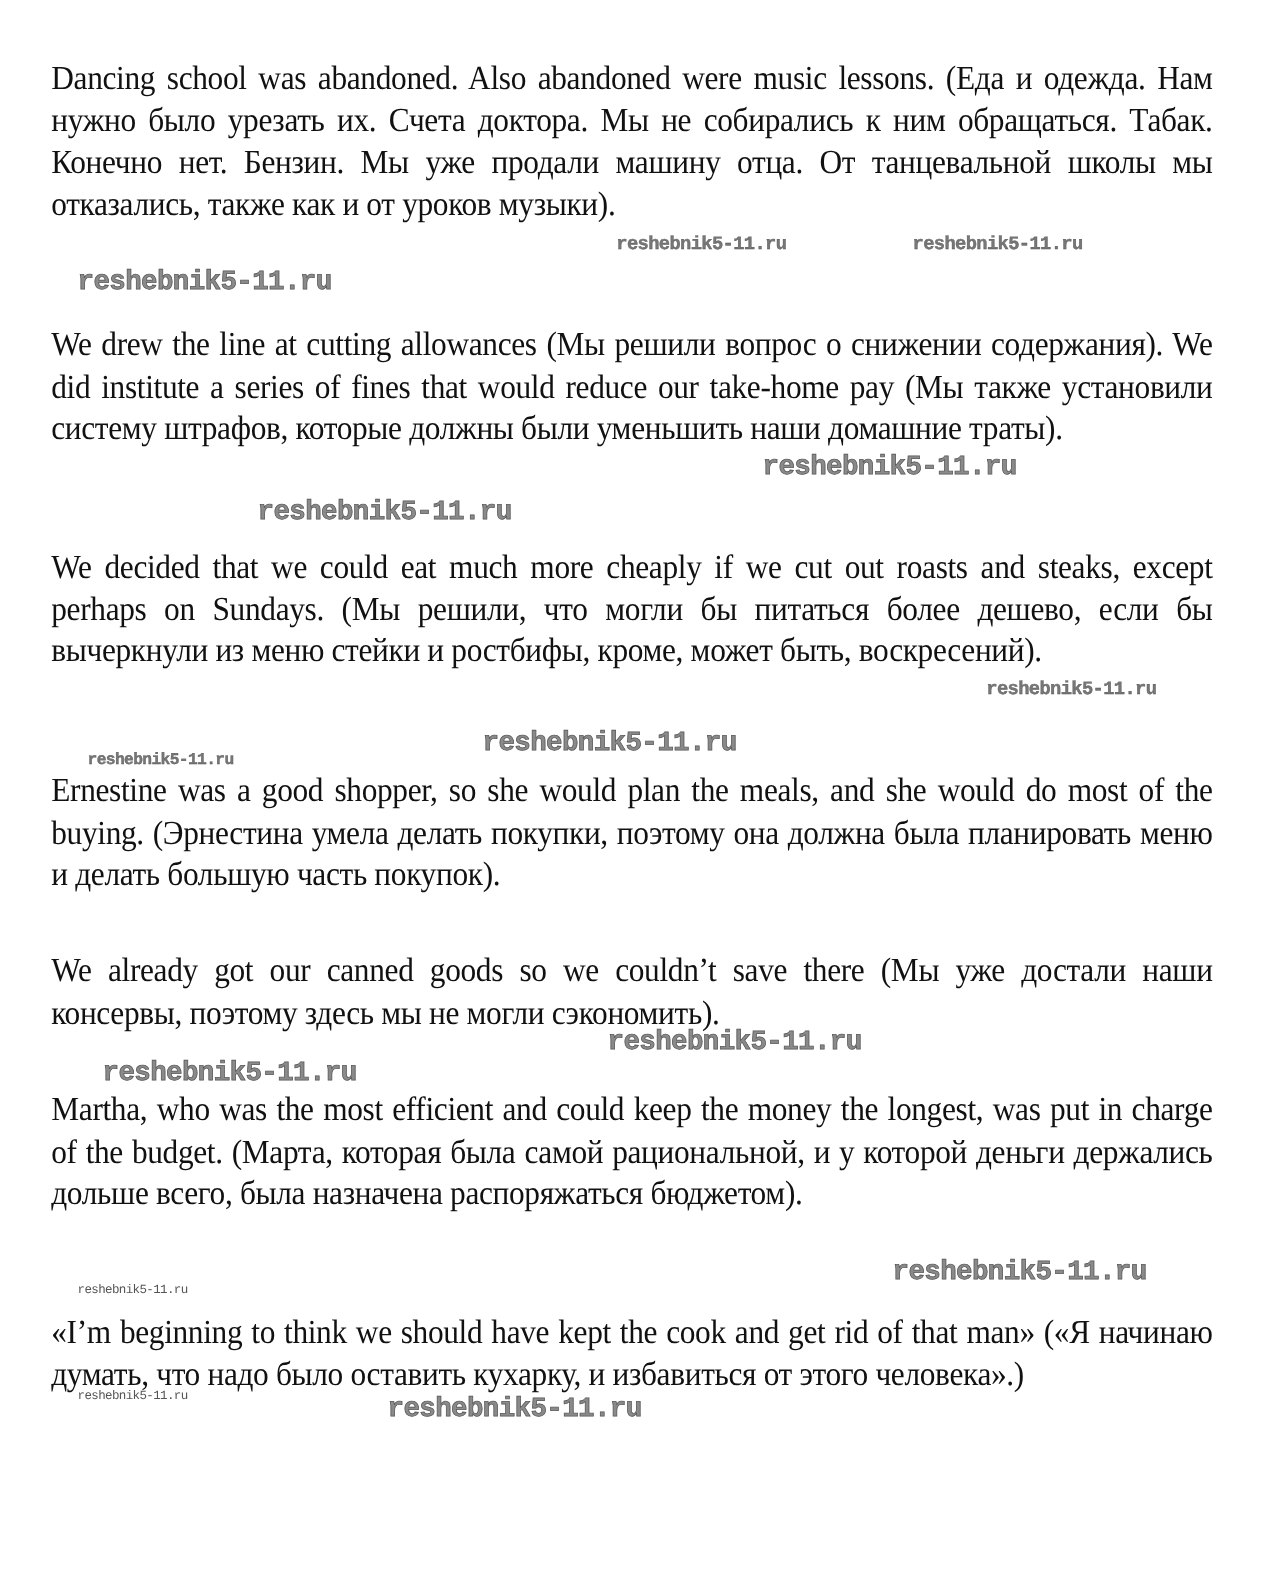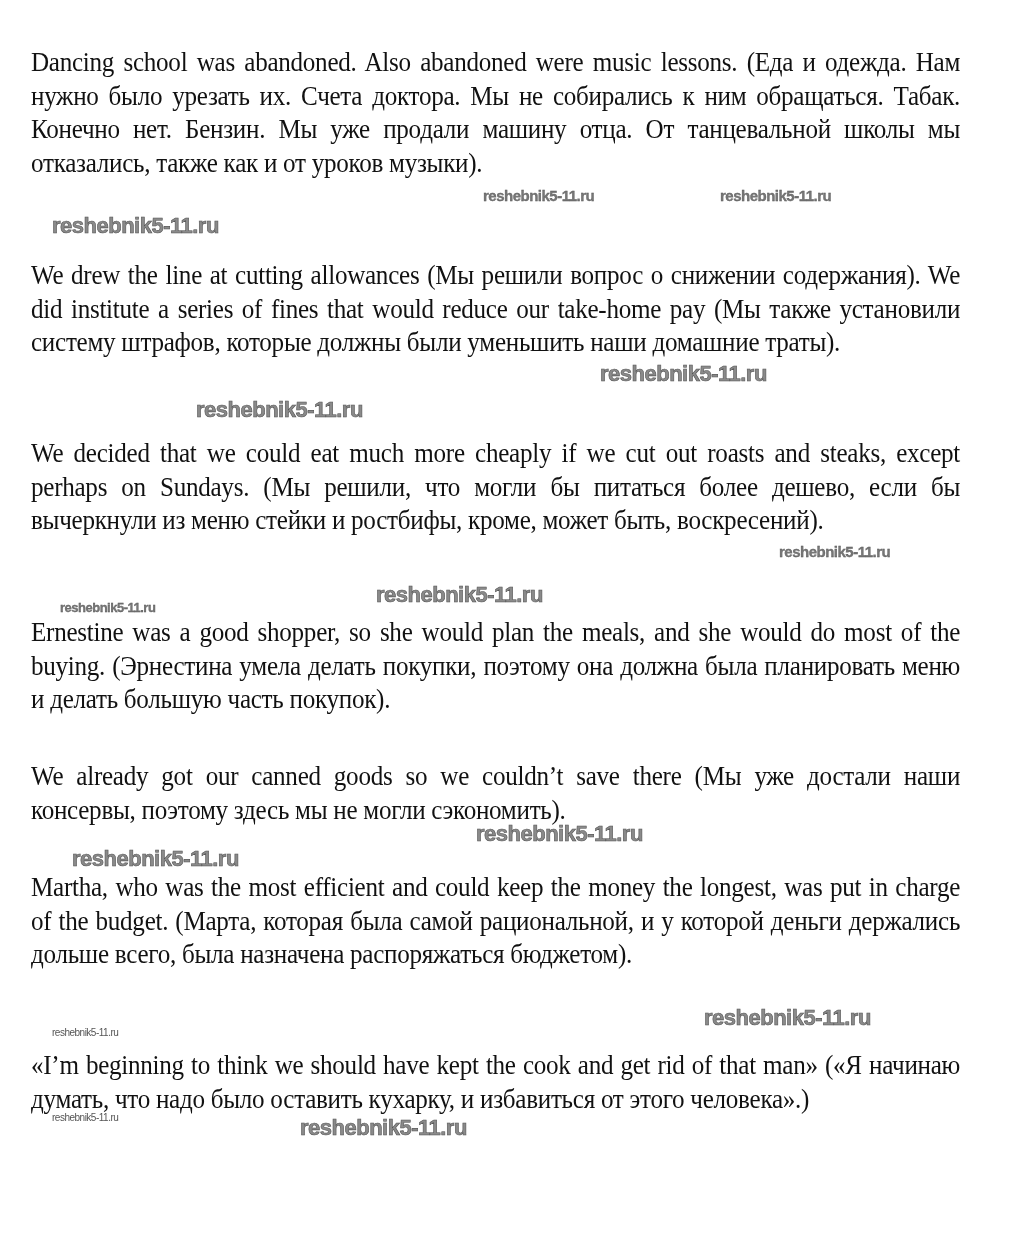--- a/index.html
+++ b/index.html
@@ -1,29 +1,29 @@
 <!DOCTYPE html>
 <html><head>
 <meta charset="utf-8">
 <style>
   html, body { margin: 0; padding: 0; background: #ffffff; }
   body { width: 1010px; height: 1257px; position: relative; overflow: hidden; }
-  .page { position: absolute; left: 0; top: 0; width: 924px; height: 1257px; background: #fff; }
+  .page { position: absolute; left: 10px; top: 0; width: 924px; height: 1257px; background: #fff; }
   .para {
     position: absolute; left: 31px; width: 929px;
     font-family: "Liberation Serif", serif;
     font-size: 27px; line-height: 33.5px;
     color: #111; text-align: justify;
     letter-spacing: -0.3px;
     transform: scaleX(0.93); transform-origin: left top;
     width: 999px;
   }
   .wm {
     position: absolute;
-    font-family: Liberation Sans, sans-serif;
+    font-family: Liberation Mono, monospace;
     font-weight: bold;
     color: #8a8a8a;
     -webkit-text-stroke: 0.6px #555;
     white-space: nowrap;
     letter-spacing: -0.5px;
   }
   .wm.big { font-size: 22px; }
   .wm.mid { font-size: 15px; color: #777; -webkit-text-stroke: 0.3px #555; }
   .wm.small { font-size: 10px; color: #555; -webkit-text-stroke: 0; font-weight: normal; }
 </style>

